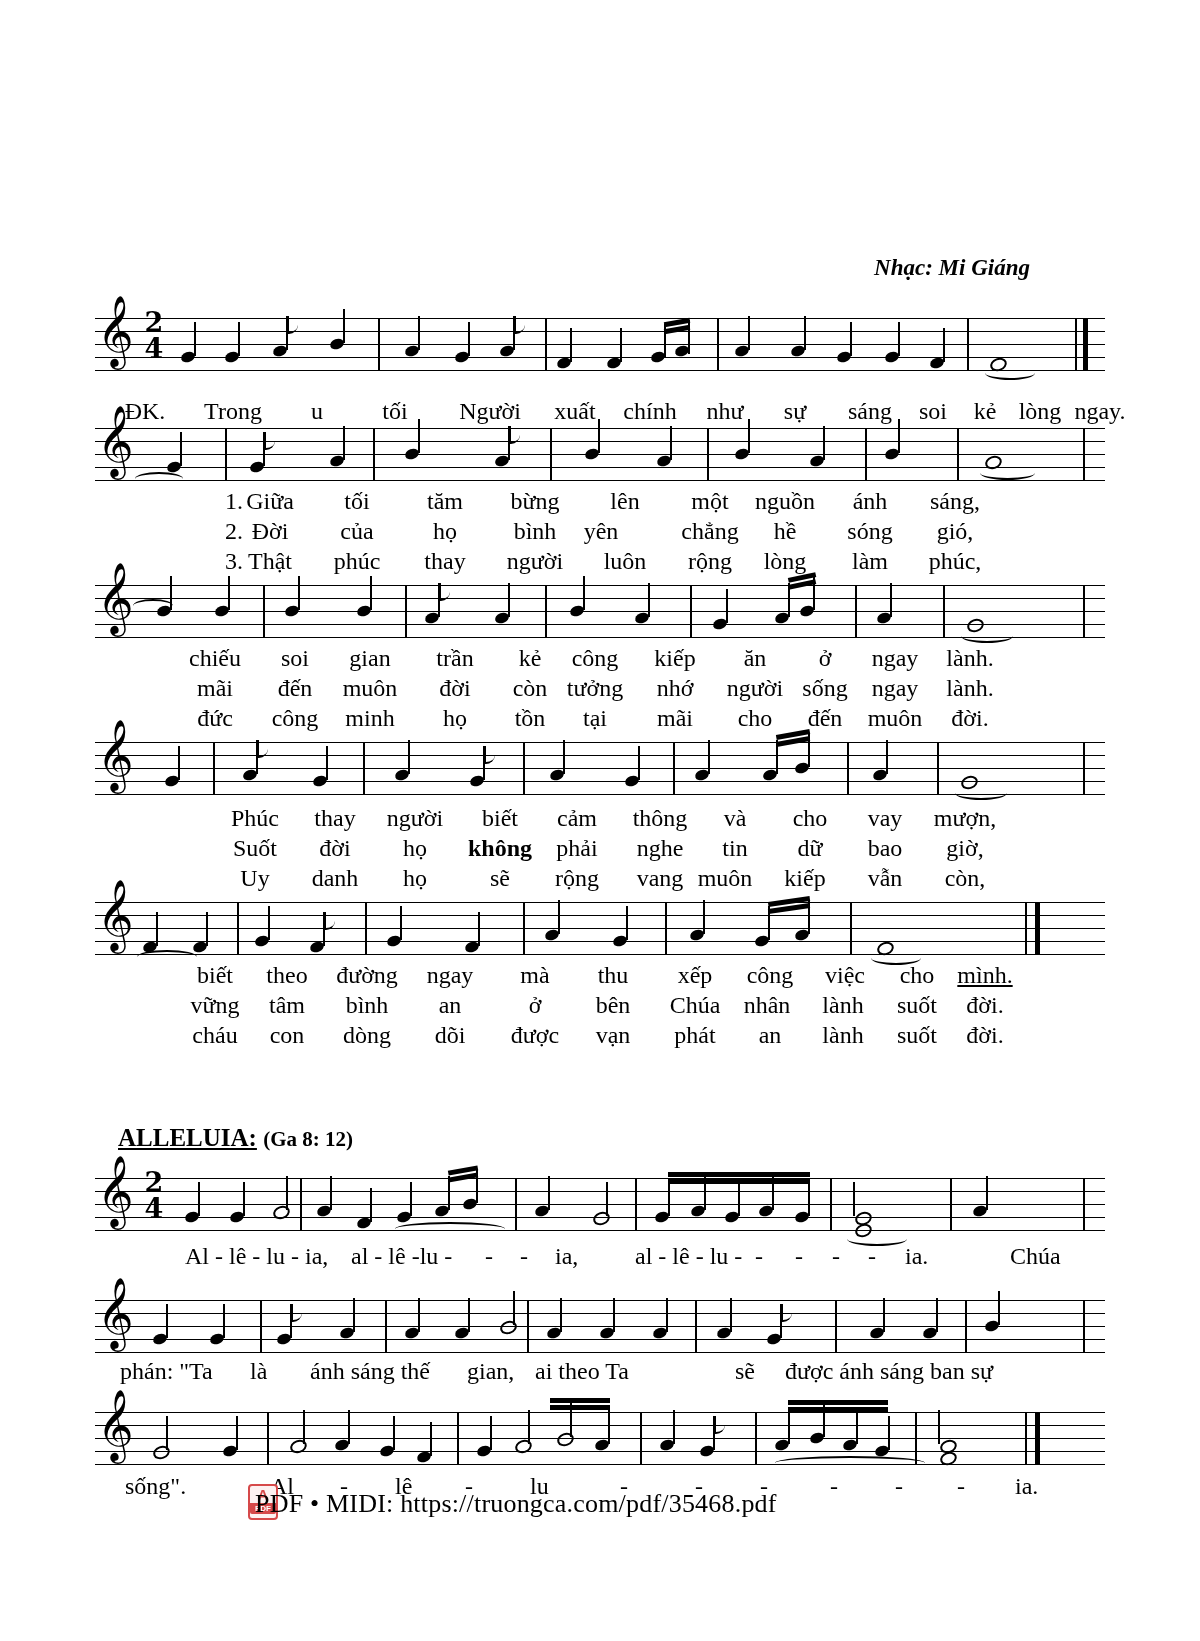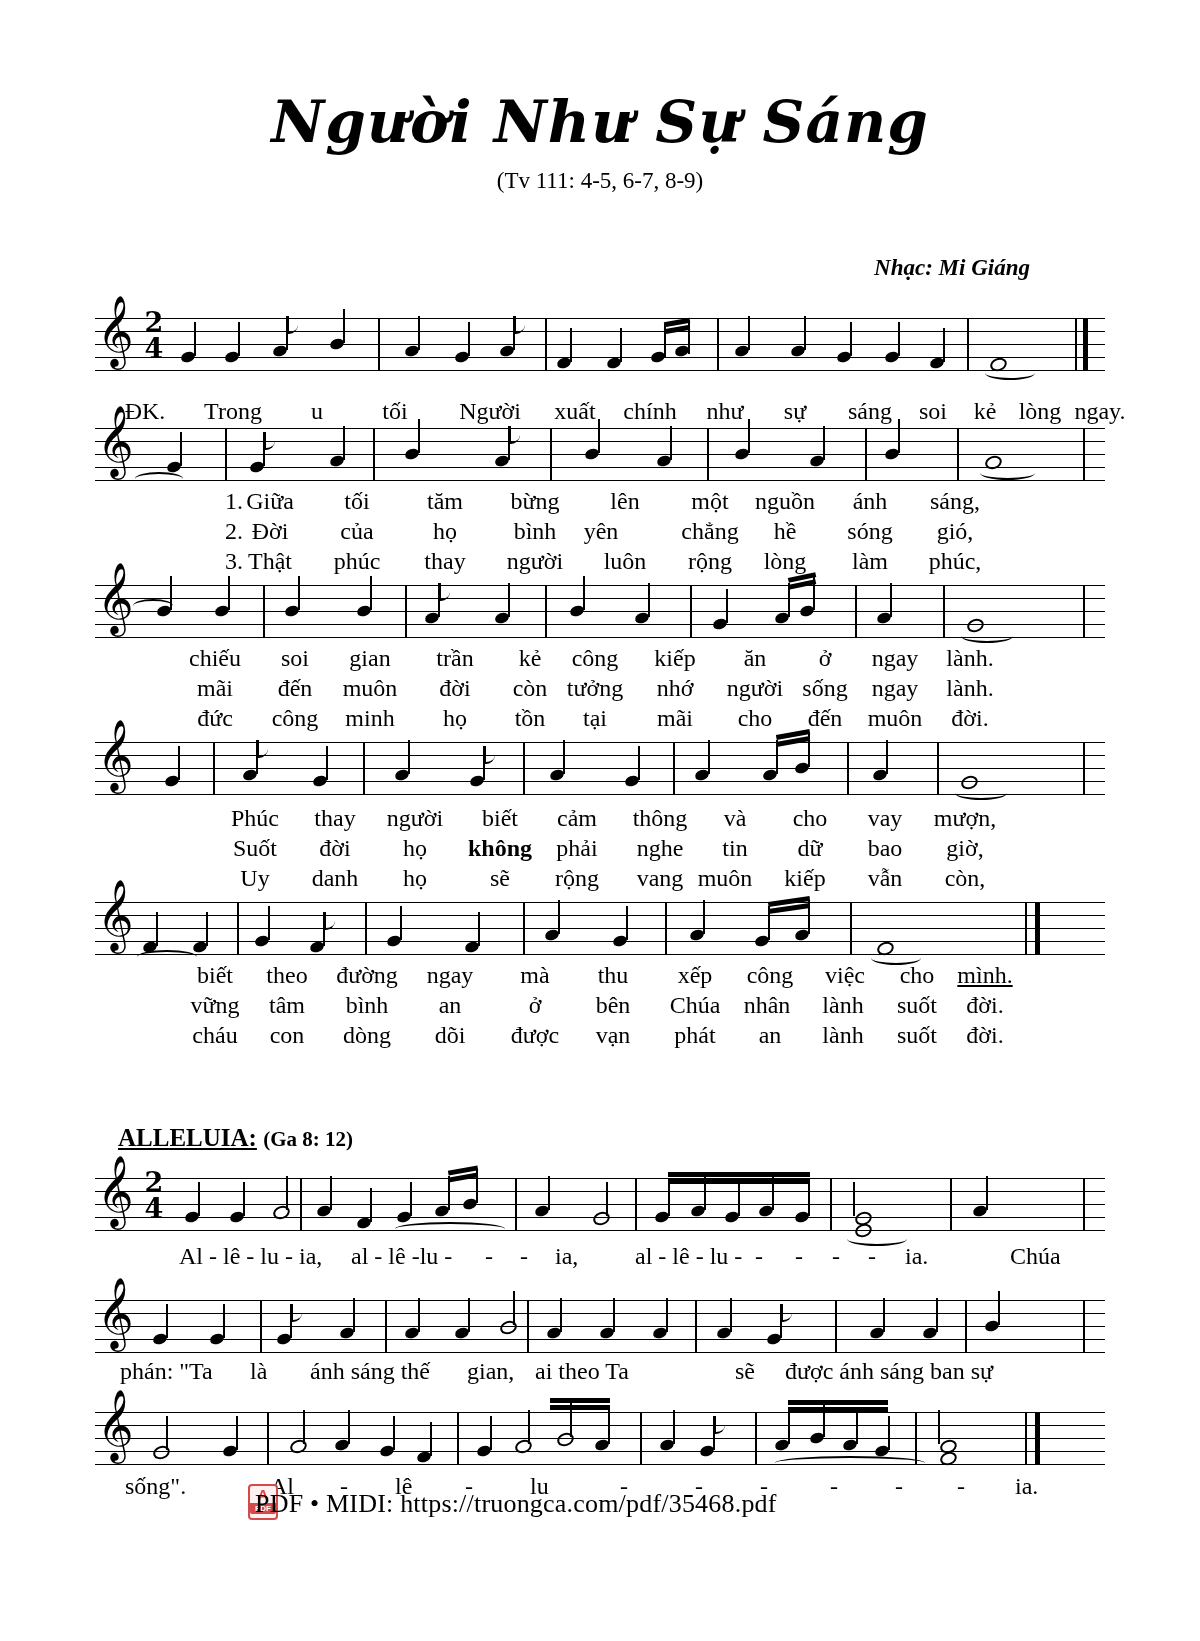--- a/index.html
+++ b/index.html
@@ -229,22 +229,20 @@
     font-size: 8px;
     line-height: 11px;
     border-radius: 0 0 2px 2px;
   }
 </style>
 </head>
 <body>
 
 <div class="page">
 
-  <div class="title">Người Như Sự Sáng</div>
-  <div class="subtitle1">(Tv 111: 4-5, 6-7, 8-9)</div>
   <div class="composer">Nhạc: Mi Giáng</div>
 
   <div class="system" style="top:318px;">
     <div class="staff">
       <div class="line"></div>
         <div class="line"></div>
         <div class="line"></div>
         <div class="line"></div>
         <div class="line"></div>
       <div class="clef" style="left:2px;">𝄞</div>
@@ -709,21 +707,21 @@
       <div class="nhead open" style="left:760px; top:46px;"></div>
       <div class="stem" style="left:758px; top:4px;"></div>
       <div class="tie" style="left:752px; top:54px; width:60px;"></div>
       <div class="barline" style="left:855px;"></div>
       <div class="nhead" style="left:878px; top:28px;"></div>
         <div class="stem" style="left:891px; top:-2px;"></div>
       <div class="barline" style="left:988px;"></div>
     </div>
   </div>
   <div class="lyricrow" style="top:1243px;">
-    <span class="vn" style="left:84px;font-family:Liberation Serif, serif;">Al - lê - lu - ia,</span>
+    <span class="vn" style="left:90px;font-family:Liberation Serif, serif;">Al - lê - lu - ia,</span>
     <span class="vn" style="left:256px;">al - lê -lu -</span>
     <span class="vn" style="left:390px;">-</span>
     <span class="vn" style="left:425px;">-</span>
     <span class="vn" style="left:460px;">ia,</span>
     <span class="vn" style="left:540px;">al - lê - lu -</span>
     <span class="vn" style="left:660px;">-</span>
     <span class="vn" style="left:700px;">-</span>
     <span class="vn" style="left:737px;">-</span>
     <span class="vn" style="left:773px;">-</span>
     <span class="vn" style="left:810px;">ia.</span>

